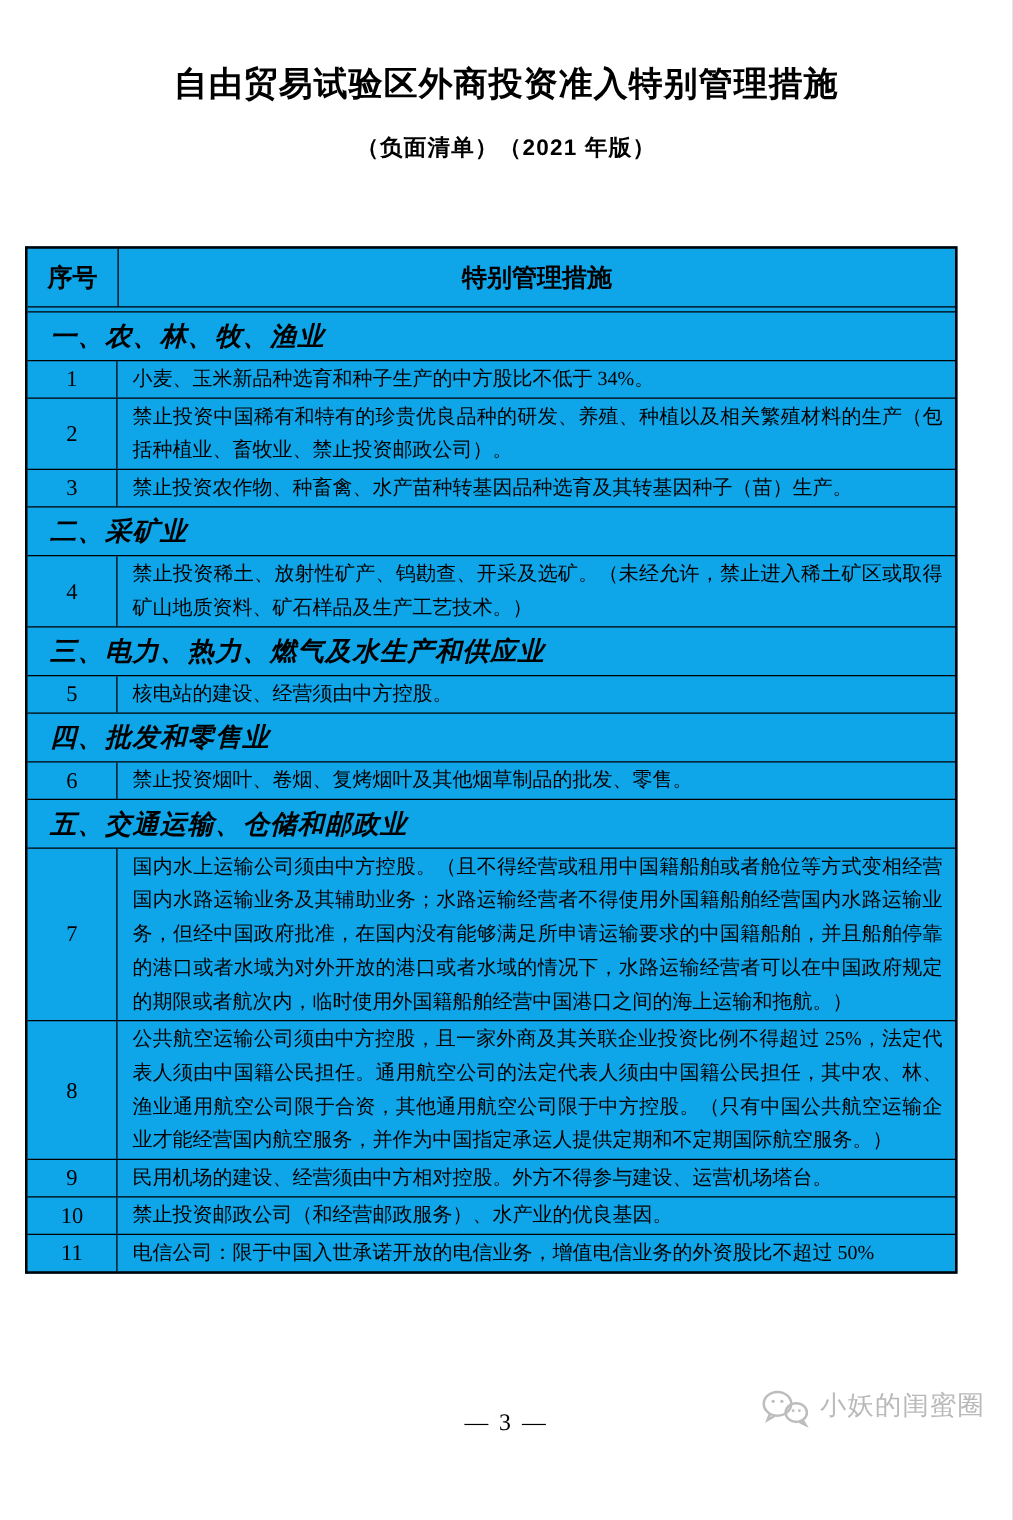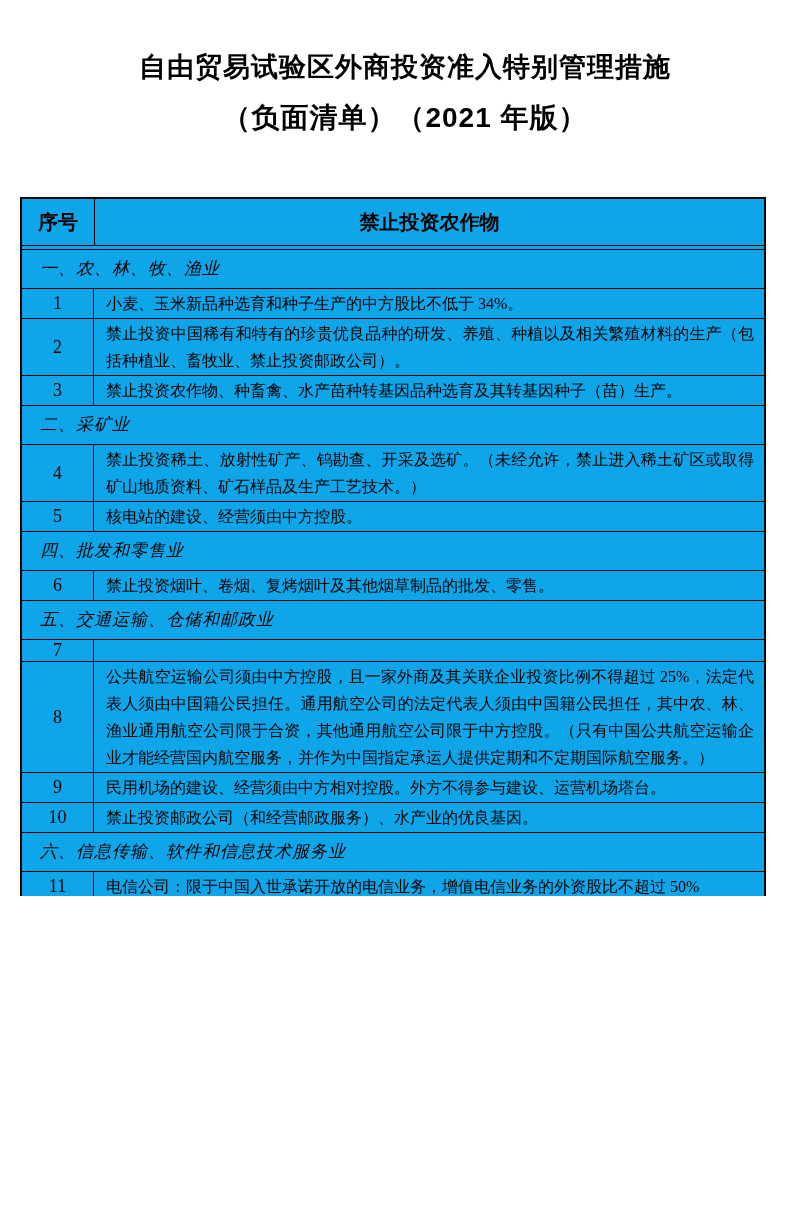--- a/index.html
+++ b/index.html
@@ -1,36 +1,36 @@
 <!DOCTYPE html>
 <html><head>
 <meta charset="utf-8">
 <style>
   html, body { margin: 0; padding: 0; background: #ffffff; }
   .page {
     position: relative;
     width: 810px;
-    height: 896px;
+    height: 1216px;
     background: #ffffff;
     color: #000;
     font-family: "Liberation Serif", "DejaVu Serif", serif;
     overflow: hidden;
     margin: 0 auto;
   }
 
   
   .doc-title {
     position: absolute;
     top: 52px; left: 0; right: 0;
     text-align: center;
     font-family: "Liberation Sans", "DejaVu Sans", sans-serif;
     font-weight: bold;
   }
   .doc-title .line1 { font-size: 27px; letter-spacing: 1px; line-height: 30px; }
-  .doc-title .line2 { font-size: 28px; letter-spacing: 1px; margin-top: 21px; line-height: 30px; }
+  .doc-title .line2 { font-size: 18px; letter-spacing: 1px; margin-top: 21px; line-height: 30px; }
 
   
   .doc-table {
     position: absolute;
     left: 20px; top: 197px;
     width: 746px;
     border: 2px solid #000;
     box-sizing: border-box;
     background: #0ea5e9;
   }
@@ -67,23 +67,23 @@
   }
   .measure-cell {
     flex: 1;
     font-size: 16px;
     line-height: 27px;
     padding: 1px 10px 1px 12px;
     text-align: justify;
     box-sizing: border-box;
   }
   .row.section .section-label {
-    font-size: 17px;
+    font-size: 21px;
     font-style: italic;
-    font-weight: 400;
+    font-weight: 700;
     letter-spacing: 1px;
     padding: 6px 10px 6px 18px;
     line-height: 26px;
   }
 
   
   .page-footer {
     position: absolute;
     top: 1128px; left: 0; right: 0;
     text-align: center;
@@ -107,21 +107,21 @@
 <div class="page">
 
   <div class="doc-title">
     <div class="line1">自由贸易试验区外商投资准入特别管理措施</div>
     <div class="line2">（负面清单）（2021 年版）</div>
   </div>
 
   <div class="doc-table">
     <div class="thead">
       <div class="th-num">序号</div>
-      <div class="th-measure">禁止投资农作物</div>
+      <div class="th-measure">特别管理措施</div>
     </div>
     <div class="header-dbl-line"></div>
     <div id="tbody">
         <div class="row section">
           <div class="section-label">一、农、林、牧、渔业</div>
         </div>
         <div class="row item">
           <div class="num-cell">1</div>
           <div class="measure-cell">小麦、玉米新品种选育和种子生产的中方股比不低于 34%。</div>
         </div>
@@ -133,51 +133,52 @@
           <div class="num-cell">3</div>
           <div class="measure-cell">禁止投资农作物、种畜禽、水产苗种转基因品种选育及其转基因种子（苗）生产。</div>
         </div>
         <div class="row section">
           <div class="section-label">二、采矿业</div>
         </div>
         <div class="row item">
           <div class="num-cell">4</div>
           <div class="measure-cell">禁止投资稀土、放射性矿产、钨勘查、开采及选矿。（未经允许，禁止进入稀土矿区或取得矿山地质资料、矿石样品及生产工艺技术。）</div>
         </div>
+        <div class="row section">
+          <div class="section-label">三、电力、热力、燃气及水生产和供应业</div>
+        </div>
         <div class="row item">
           <div class="num-cell">5</div>
           <div class="measure-cell">核电站的建设、经营须由中方控股。</div>
         </div>
         <div class="row section">
           <div class="section-label">四、批发和零售业</div>
         </div>
         <div class="row item">
           <div class="num-cell">6</div>
           <div class="measure-cell">禁止投资烟叶、卷烟、复烤烟叶及其他烟草制品的批发、零售。</div>
         </div>
         <div class="row section">
           <div class="section-label">五、交通运输、仓储和邮政业</div>
         </div>
         <div class="row item">
           <div class="num-cell">7</div>
+          <div class="measure-cell">国内水上运输公司须由中方控股。（且不得经营或租用中国籍船舶或者舱位等方式变相经营国内水路运输业务及其辅助业务；水路运输经营者不得使用外国籍船舶经营国内水路运输业务，但经中国政府批准，在国内没有能够满足所申请运输要求的中国籍船舶，并且船舶停靠的港口或者水域为对外开放的港口或者水域的情况下，水路运输经营者可以在中国政府规定的期限或者航次内，临时使用外国籍船舶经营中国港口之间的海上运输和拖航。）</div>
         </div>
         <div class="row item">
           <div class="num-cell">8</div>
           <div class="measure-cell">公共航空运输公司须由中方控股，且一家外商及其关联企业投资比例不得超过 25%，法定代表人须由中国籍公民担任。通用航空公司的法定代表人须由中国籍公民担任，其中农、林、渔业通用航空公司限于合资，其他通用航空公司限于中方控股。（只有中国公共航空运输企业才能经营国内航空服务，并作为中国指定承运人提供定期和不定期国际航空服务。）</div>
         </div>
         <div class="row item">
           <div class="num-cell">9</div>
           <div class="measure-cell">民用机场的建设、经营须由中方相对控股。外方不得参与建设、运营机场塔台。</div>
         </div>
         <div class="row item">
           <div class="num-cell">10</div>
           <div class="measure-cell">禁止投资邮政公司（和经营邮政服务）、水产业的优良基因。</div>
-        </div>
-        <div class="row section">
-          <div class="section-label">六、信息传输、软件和信息技术服务业</div>
         </div>
         <div class="row item">
           <div class="num-cell">11</div>
           <div class="measure-cell">电信公司：限于中国入世承诺开放的电信业务，增值电信业务的外资股比不超过 50%</div>
         </div>
       </div>
   </div>
 
   <div class="page-footer">— 3 —</div>
 

